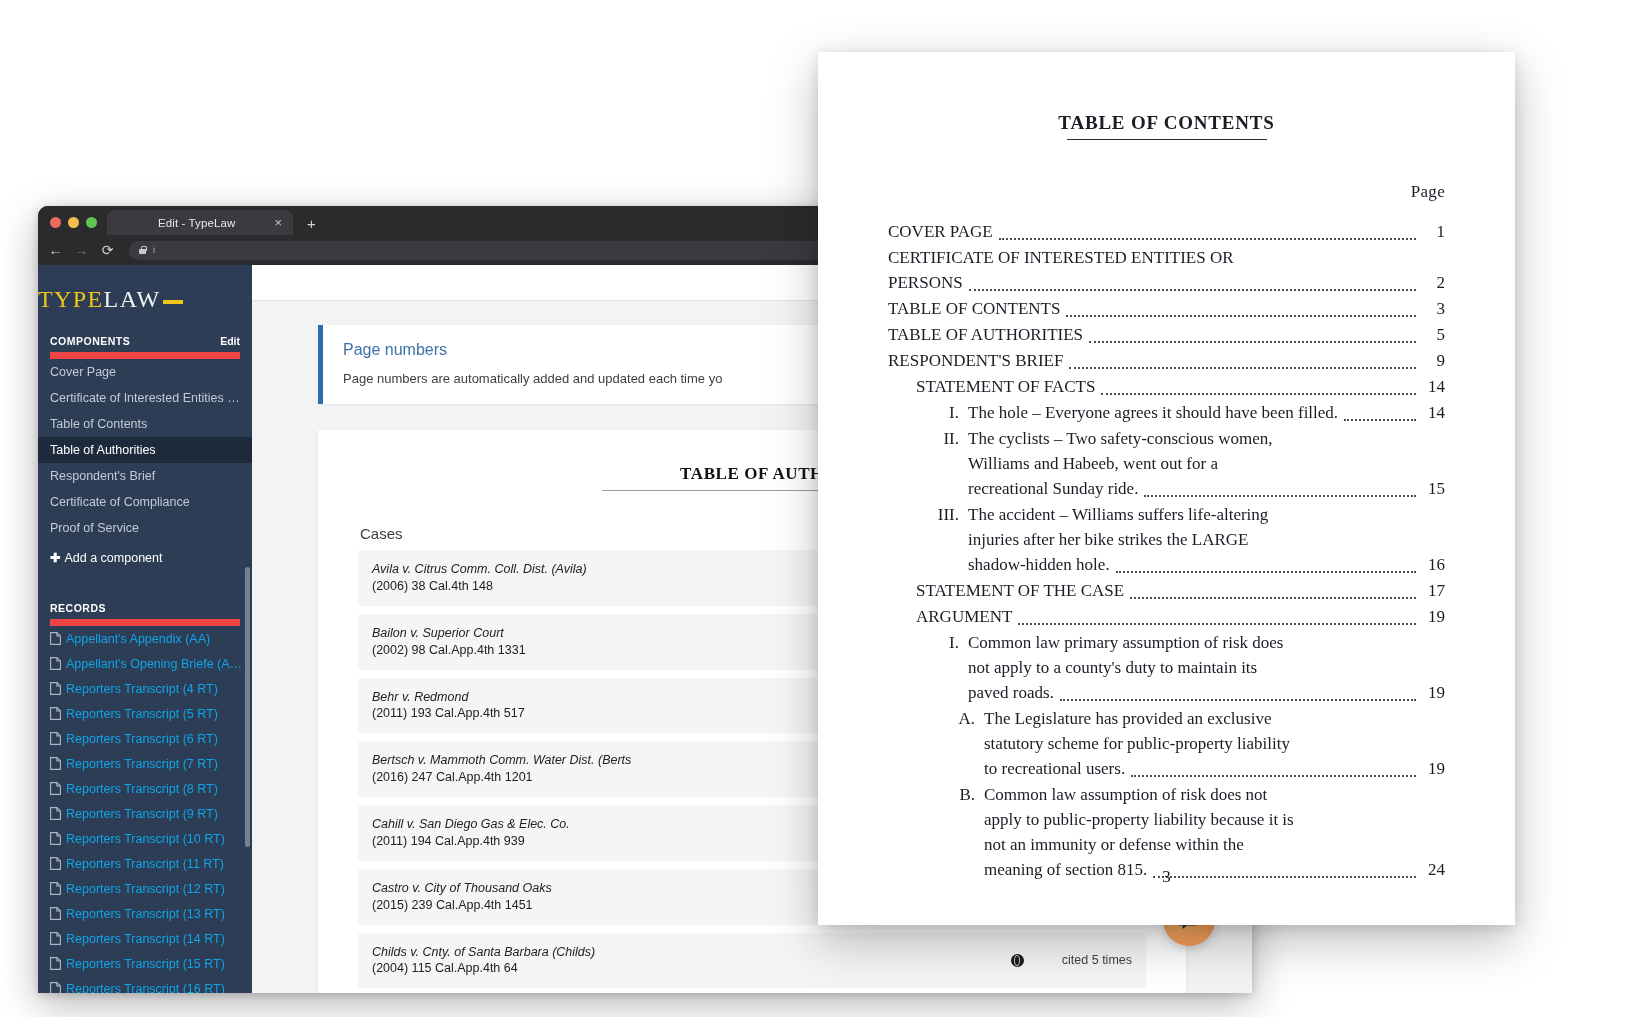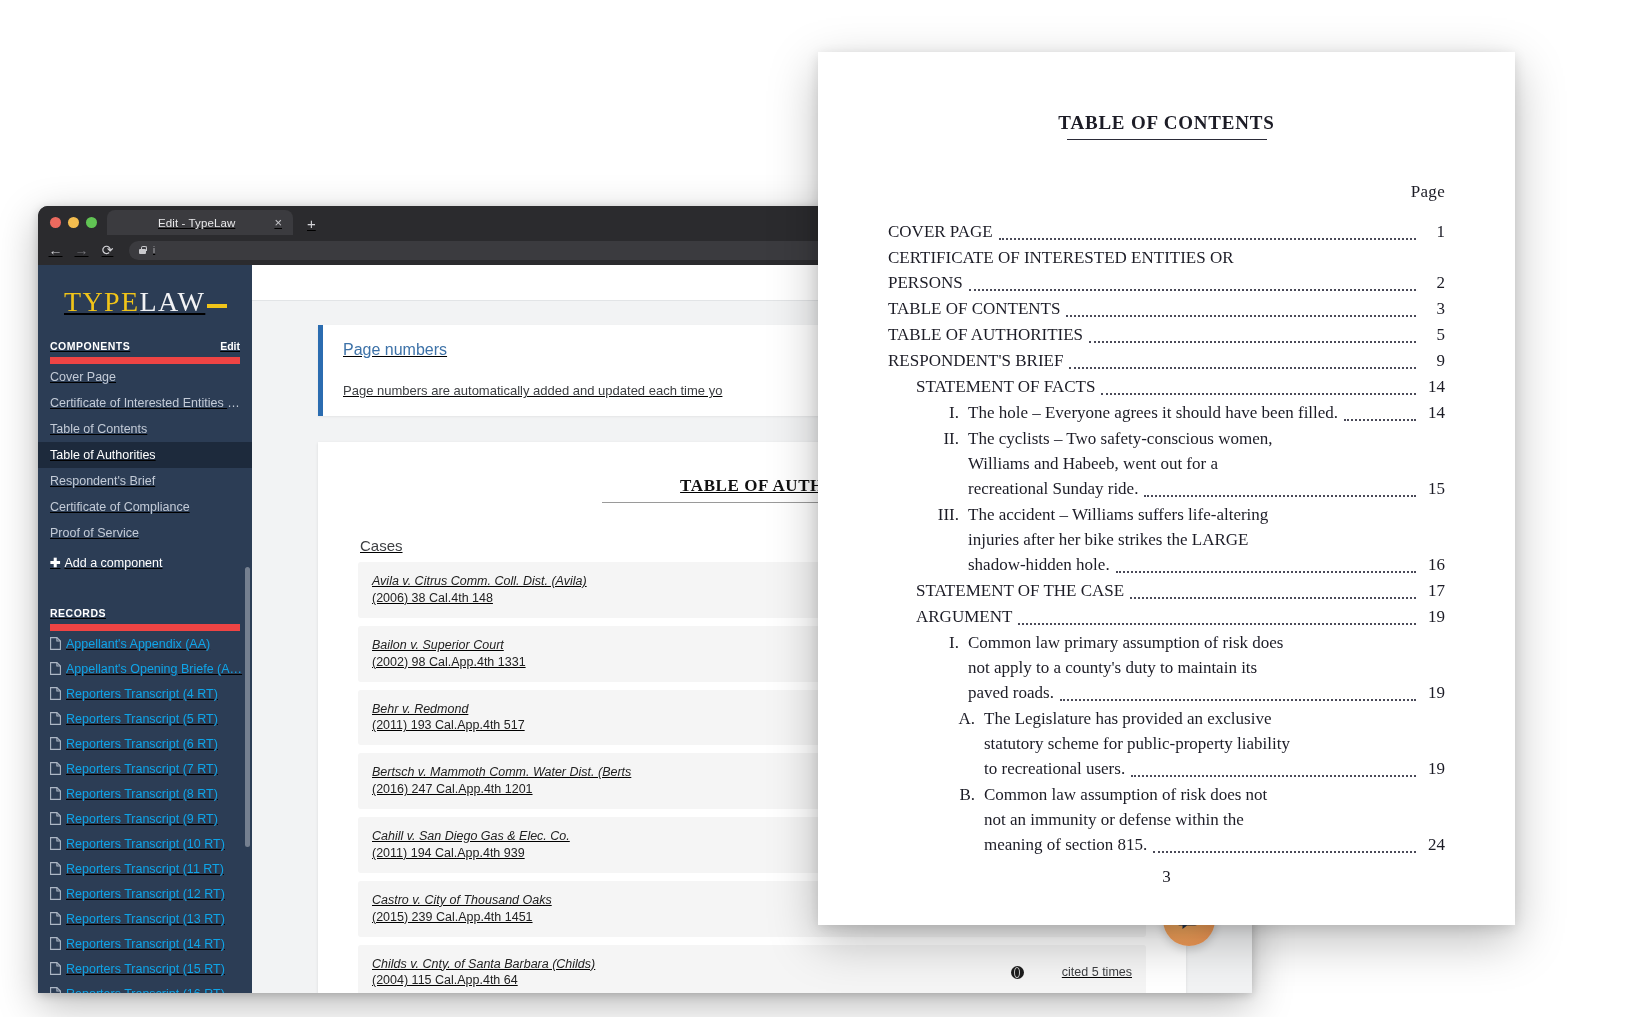--- a/index.html
+++ b/index.html
@@ -15,21 +15,20 @@
 
   
   .browser {
     position: absolute;
     left: 38px; top: 206px;
     width: 1214px; height: 787px;
     background: #2b2b2e;
     border-radius: 10px 10px 0 0;
     box-shadow: 0 12px 40px rgba(0,0,0,0.28), 0 2px 10px rgba(0,0,0,0.18);
     overflow: hidden;
-    text-decoration: underline;
   }
   .titlebar {
     position: relative;
     height: 29px;
     background: #2b2b2e;
     display: flex; align-items: flex-end;
   }
   .traffic { display:flex; align-items:center; gap:7px; padding: 0 10px 7px 12px; }
   .dot { width:11px; height:11px; border-radius:50%; display:block; }
   .dot.red { background:#ec6a5f; }
@@ -92,23 +91,23 @@
   
   .sidebar {
     width: 214px;
     background: #2c3d55;
     flex: 0 0 214px;
     padding: 0;
     overflow: hidden;
     position: relative;
   }
   .logo {
-    padding: 21px 0 16px 26px;
+    padding: 21px 0 16px 0;
     font-family: "Liberation Serif", serif;
-    font-size: 28px;
+    font-size: 24px;
     letter-spacing: 1.4px;
     white-space: nowrap;
   }
   .logo .t { color: #f0c419; }
   .logo .l { color: #f2f3f5; }
   .logo .cursor {
     display:inline-block; width:20px; height:4px; background:#f0c419;
     vertical-align: 3px; margin-left: 2px;
   }
 
@@ -160,21 +159,21 @@
   .main-scroll { padding: 24px 0 0 0; }
 
   .notice {
     margin: 0 auto;
     width: 868px;
     background: #ffffff;
     border-left: 5px solid #2b6cb0;
     padding: 16px 20px 18px 20px;
     box-shadow: 0 1px 2px rgba(0,0,0,0.06);
   }
-  .notice-title { color: #3d72a8; font-size: 16px; margin-bottom: 24px; }
+  .notice-title { color: #3d72a8; font-size: 16px; margin-bottom: 12px; }
   .notice-body { color: #3d3f42; font-size: 13px; }
 
   .doc-card {
     margin: 26px auto 0 auto;
     width: 868px;
     background: #ffffff;
     box-shadow: 0 1px 3px rgba(0,0,0,0.10);
     padding: 34px 40px 40px 40px;
     min-height: 560px;
   }
@@ -669,20 +668,21 @@
               <span class="toc-text">to recreational users.</span>
               <span class="toc-leader"></span>
               <span class="toc-page-no">19</span>
             </div>
           </div>
         </div>
         <div class="toc-line block indent3">
           <div class="toc-num-col">B.</div>
           <div class="toc-multi">
             <div class="ml">Common law assumption of risk does not</div>
+            <div class="ml">apply to public-property liability because it is</div>
             <div class="ml">not an immunity or defense within the</div>
             <div class="last">
               <span class="toc-text">meaning of section 815.</span>
               <span class="toc-leader"></span>
               <span class="toc-page-no">24</span>
             </div>
           </div>
         </div>
       </div>
     <div class="toc-footer">3</div>

